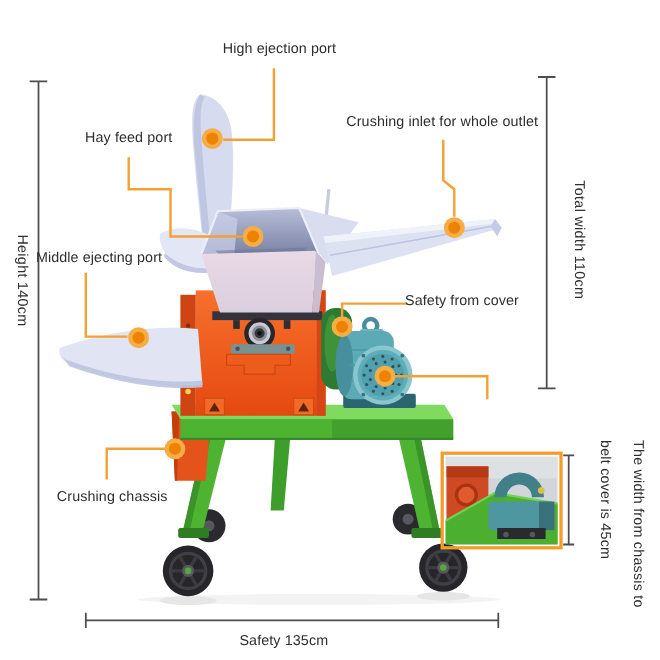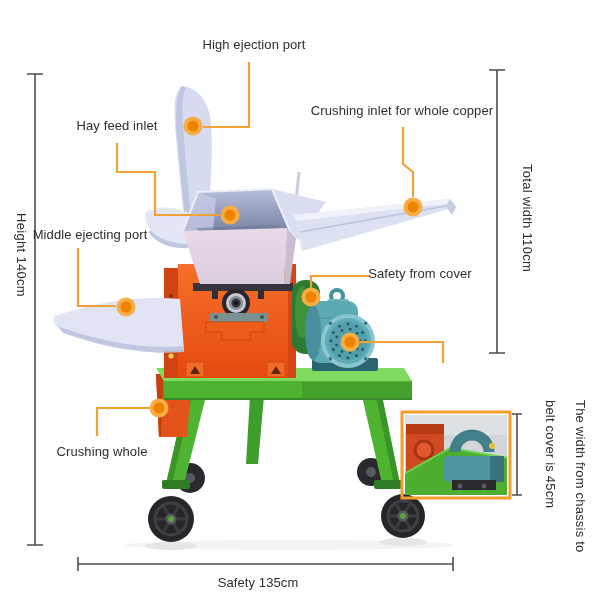--- a/index.html
+++ b/index.html
@@ -265,25 +265,25 @@
           <circle cx="350" cy="342" r="5.5" fill="#ee8203"></circle>
     </g>
     <g>
       <circle cx="159" cy="408" r="9.5" fill="#f6ad45"></circle>
           <circle cx="159" cy="408" r="5.5" fill="#ee8203"></circle>
     </g>
   </g>
 </svg>
 
 <div class="lbl" style="left:254px;top:44px">High ejection port</div>
-<div class="lbl" style="left:117px;top:125px">Hay feed inlet</div>
-<div class="lbl" style="left:402px;top:110px">Crushing inlet for whole copper</div>
+<div class="lbl" style="left:117px;top:125px">Hay feed port</div>
+<div class="lbl" style="left:402px;top:110px">Crushing inlet for whole outlet</div>
 <div class="lbl" style="left:90px;top:234px">Middle ejecting port</div>
 <div class="lbl" style="left:420px;top:273px">Safety from cover</div>
-<div class="lbl" style="left:102px;top:451px">Crushing whole</div>
+<div class="lbl" style="left:102px;top:451px">Crushing chassis</div>
 
 <div class="lbl-rot" style="left:21px;top:255px">Height 140cm</div>
 <div class="lbl-rot" style="left:527px;top:218px">Total width 110cm</div>
 <div class="lbl" style="left:258px;top:582px">Safety 135cm</div>
 
 <div class="lbl-rot-block" style="left:565px;top:484px">
   <div>The width from chassis to</div>
   <div>belt cover is 45cm</div>
 </div>
 

